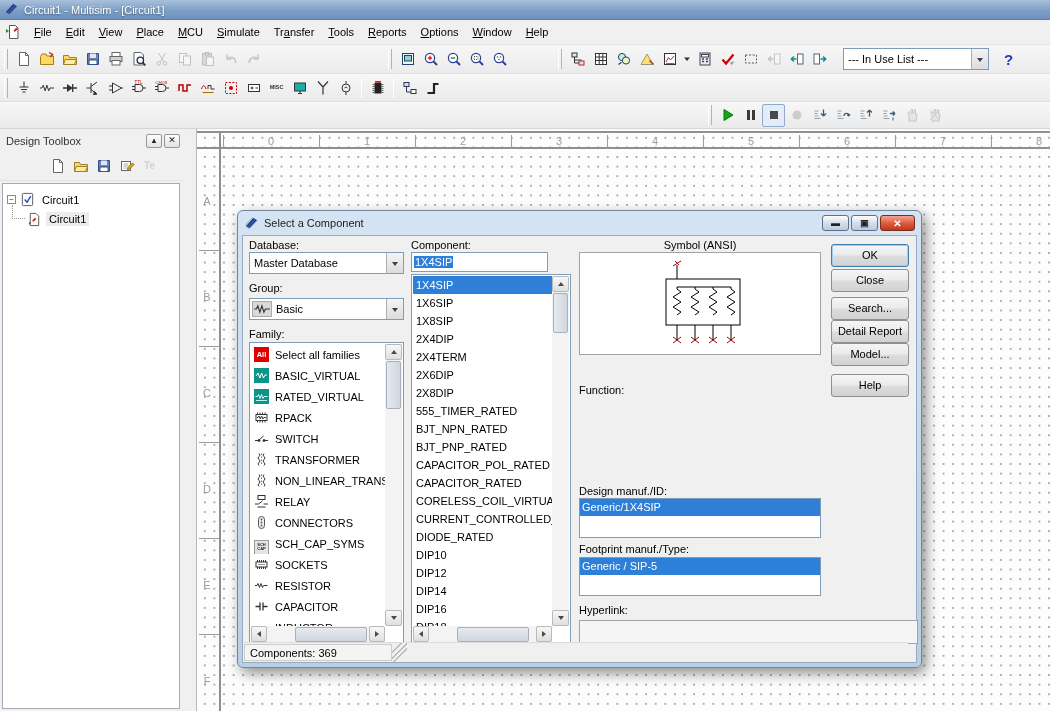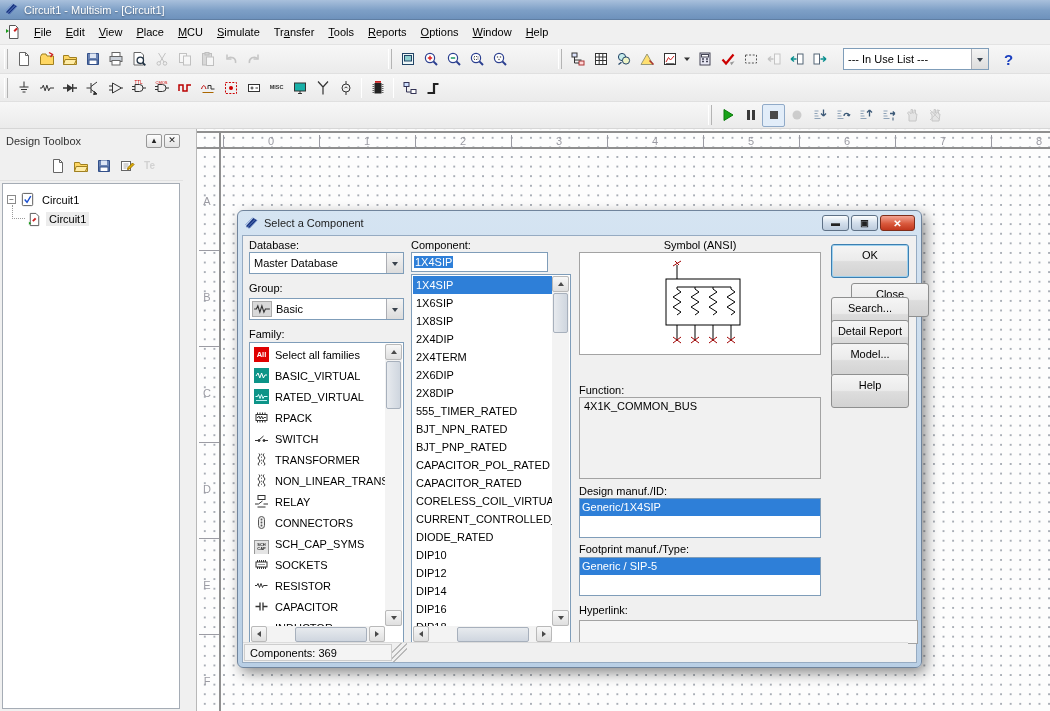--- a/index.html
+++ b/index.html
@@ -99,21 +99,21 @@
     display:flex; align-items:center; justify-content:center; flex:0 0 auto; }
   .sbv .sbtn { width:100%; }
   .sbv .thumb { position:absolute; left:1px; right:1px; top:17px; height:48px; background:linear-gradient(90deg,#e7eaee,#cfd6df); border:1px solid #a7b0bc; border-radius:2px; }
   .sbh .thumb { width:72px; height:15px; margin-top:1px; margin-left:28px; background:linear-gradient(#e7eaee,#cfd6df); border:1px solid #a7b0bc; border-radius:2px; }
   .sbh .spacer { flex:1; }
   .tri-u { width:0;height:0;border:3px solid transparent;border-bottom:4px solid #4a4a4a;margin-top:-3px; }
   .tri-d { width:0;height:0;border:3px solid transparent;border-top:4px solid #4a4a4a;margin-bottom:-3px; }
   .tri-l { width:0;height:0;border:3px solid transparent;border-right:4px solid #4a4a4a;margin-left:-3px; }
   .tri-r { width:0;height:0;border:3px solid transparent;border-left:4px solid #4a4a4a;margin-right:-3px; }
 
-  .btn7 { position:absolute; left:588px; width:78px; height:34px; border:1px solid #8e8f8f; border-radius:3px;
+  .btn7 { position:absolute; left:588px; width:78px; height:23px; border:1px solid #8e8f8f; border-radius:3px;
     background:linear-gradient(#f5f5f5,#ebebeb 48%,#dddddd 52%,#d2d2d2); text-align:center; line-height:21px; }
   .btn7.default { border-color:#3c7fb1; box-shadow:0 0 0 1px #9ed1ee inset; }
 
   .hl-line { height:17px; line-height:17px; padding:0 2px; background:#2e7fd8; color:#fff; white-space:nowrap; overflow:hidden; }
 
   .dlg-status { position:absolute; left:0; right:8px; bottom:0; height:20px; background:#f0f0f0; border-top:1px solid #dcdcdc; display:flex; align-items:stretch; }
   .dsp { border:1px solid #cdcdcd; margin:1px 0 1px 1px; padding:2px 5px; background:#f4f4f4; }
   .dsp1 { width:148px; }
   .dsp2 { flex:1; }
   .gripsz { width:15px; background:
@@ -840,39 +840,36 @@
         <g stroke="#a00000">
           <path d="M93 84 l8 6 M93 90 l8 -6"></path>
             <path d="M111 84 l8 6 M111 90 l8 -6"></path>
           <path d="M129 84 l8 6 M129 90 l8 -6"></path>
             <path d="M147 84 l8 6 M147 90 l8 -6"></path>
         </g>
       </svg>
     </div>
 
     <span class="lab" style="left:336px; top:148px;">Function:</span>
-    <div class="sunk" style="left:336px; top:161px; width:242px; height:82px;">
-      <span>4X1K_COMMON_BUS</span>
-    </div>
 
     <span class="lab" style="left:336px; top:249px;">Design manuf./ID:</span>
     <div class="fld" style="left:336px; top:262px; width:242px; height:40px;">
       <div class="hl-line">Generic/1X4SIP</div>
     </div>
 
     <span class="lab" style="left:336px; top:307px;">Footprint manuf./Type:</span>
     <div class="fld" style="left:336px; top:321px; width:242px; height:39px;">
       <div class="hl-line">Generic / SIP-5</div>
     </div>
 
     <span class="lab" style="left:336px; top:368px;">Hyperlink:</span>
     <div class="sunk" style="left:336px; top:384px; width:339px; height:24px; background:#f5f5f5;"></div>
 
     <div class="btn7 default" style="top:8px;">OK</div>
-    <div class="btn7" style="top:47px;margin-left:20px;">Close</div>
+    <div class="btn7" style="top:33px;">Close</div>
     <div class="btn7" style="top:61px;">Search...</div>
     <div class="btn7" style="top:84px;">Detail Report</div>
     <div class="btn7" style="top:107px;">Model...</div>
     <div class="btn7" style="top:138px;">Help</div>
 
     <div class="dlg-status">
       <div class="dsp dsp1">Components: 369</div>
       <div class="gripsz"></div>
     </div>
   </div>

